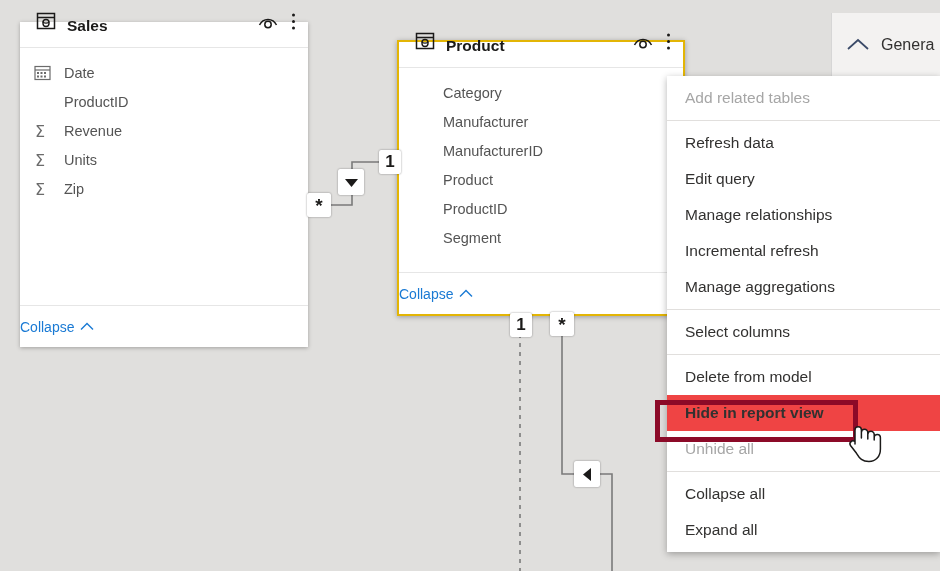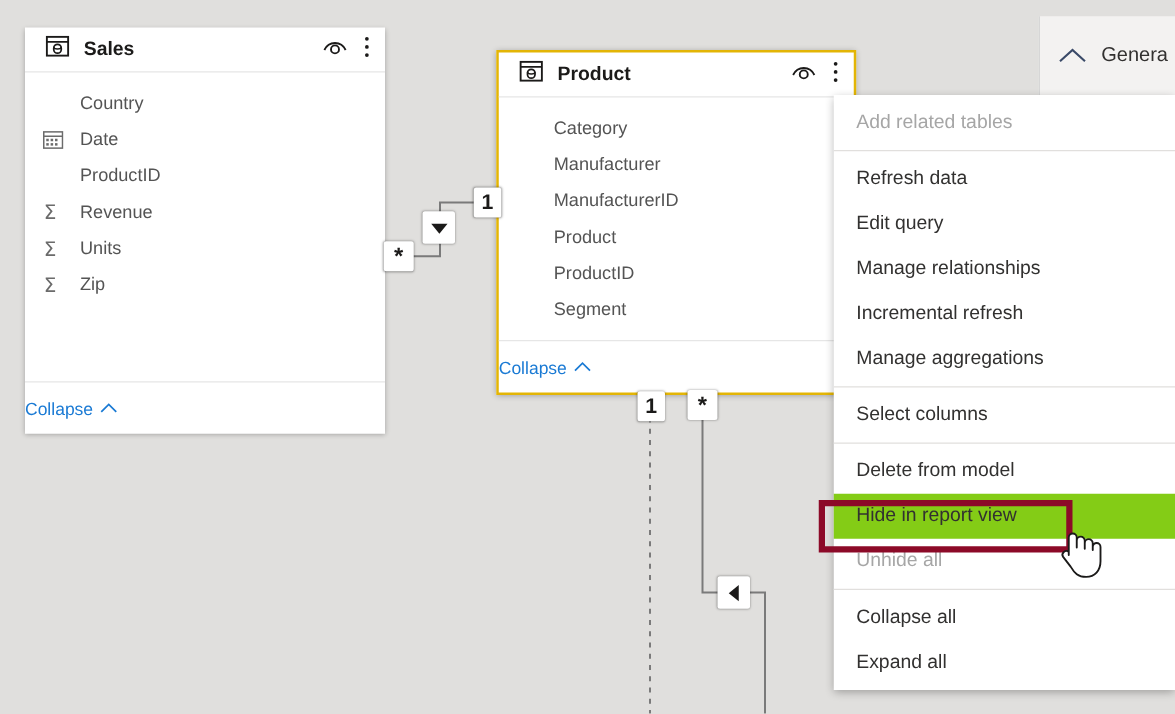--- a/index.html
+++ b/index.html
@@ -22,23 +22,23 @@
     box-shadow: 0 1px 4px rgba(0,0,0,0.28);
     display: flex;
     flex-direction: column;
   }
   .table-card.selected {
     border: 2px solid #e3b505;
     box-shadow: 0 1px 5px rgba(0,0,0,0.30);
   }
   .card-header {
     display: flex;
-    align-items: center;
-    padding: 0 12px 0 16px;
-    height: 36px;
+    align-items: flex-end;
+    padding: 0 12px 12px 16px;
+    height: 26px;
     border-bottom: 1px solid #e6e6e6;
     flex: none;
   }
   .card-title {
     font-size: 15.5px;
     font-weight: bold;
     color: #1b1a19;
     margin-left: 11px;
     flex: 1;
     white-space: nowrap;
@@ -112,21 +112,21 @@
   .menu-item {
     height: 36px;
     display: flex;
     align-items: center;
     padding-left: 18px;
     font-size: 15.5px;
     color: #323130;
     white-space: nowrap;
   }
   .menu-item.disabled { color: #a6a6a6; text-align: right; }
-  .menu-item.hovered { background: #84cc16; }
+  .menu-item.hovered { background: #ef4444; font-weight: bold; }
   .menu-sep {
     height: 1px;
     background: #e1dfdd;
     margin: 4px 0;
   }
 
   
   #annot-box {
     position: absolute;
     border: 5px solid #8c0a28;
@@ -189,24 +189,20 @@
           <svg width="5" height="19" viewBox="0 0 5 19">
             <circle cx="2.5" cy="3" r="1.5" fill="#1b1a19"></circle>
             <circle cx="2.5" cy="9.5" r="1.5" fill="#1b1a19"></circle>
             <circle cx="2.5" cy="16" r="1.5" fill="#1b1a19"></circle>
           </svg>
         </span>
       </span>
     </div>
 
     <div class="card-fields">
-      <div class="field-row">
-        <span class="field-icon"></span>
-        <span class="field-label">Country</span>
-      </div>
       <div class="field-row">
         <span class="field-icon">
           <svg width="17" height="17" viewBox="0 0 17 17">
             <rect x="1" y="2.5" width="15" height="13" fill="none" stroke="#6b6b6b" stroke-width="1.2"></rect>
             <line x1="1" y1="6" x2="16" y2="6" stroke="#6b6b6b" stroke-width="1.2"></line>
             <g fill="#6b6b6b">
               <rect x="3" y="8" width="2" height="2"></rect>
                 <rect x="6.5" y="8" width="2" height="2"></rect>
                 <rect x="10" y="8" width="2" height="2"></rect>
               <rect x="3" y="11.5" width="2" height="2"></rect>

